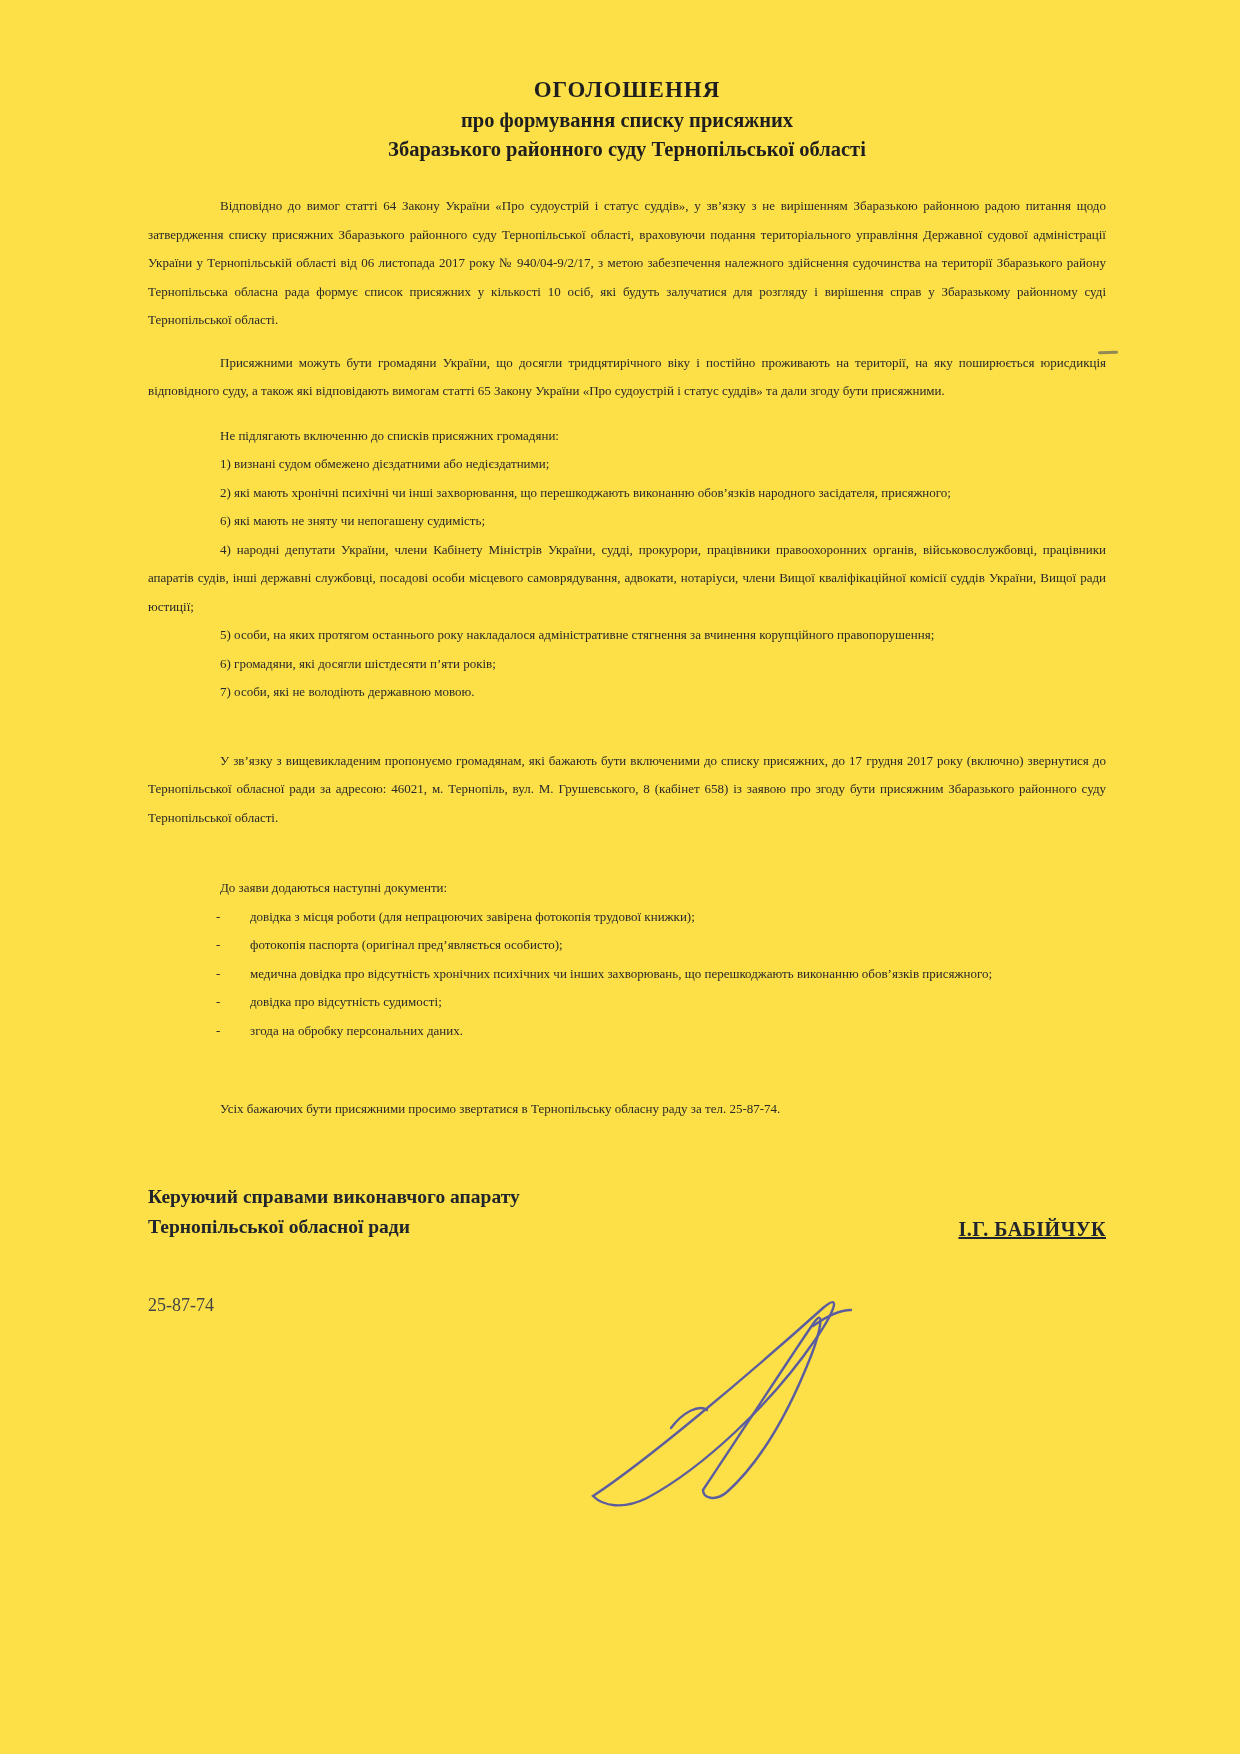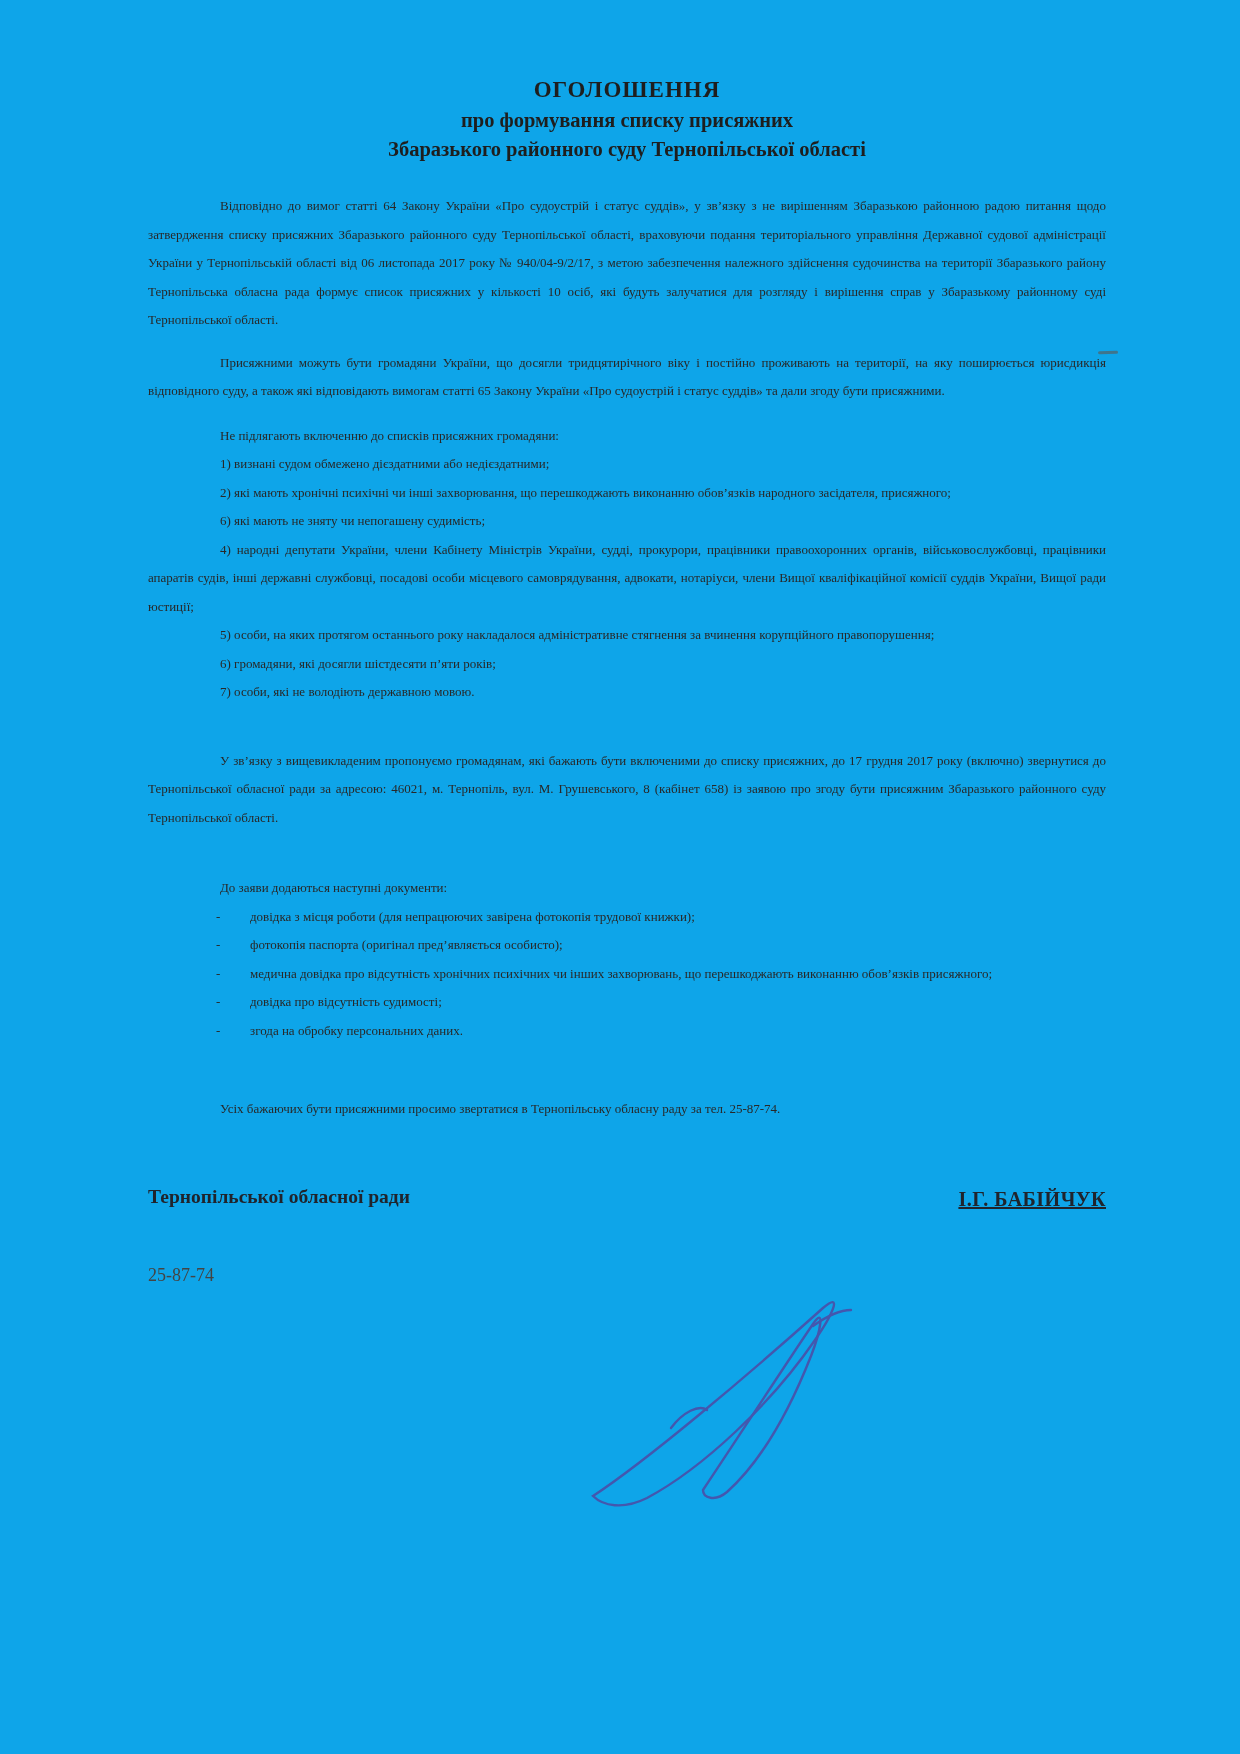--- a/index.html
+++ b/index.html
@@ -1,21 +1,21 @@
 <!DOCTYPE html>
 <html lang="uk"><head>
 <meta charset="utf-8">
 <style>
   html, body { margin: 0; padding: 0; background: #e8e8e8; }
   .page {
     position: relative;
     width: 1240px;
     height: 1754px;
     margin: 0 auto;
-    background: #0ea5e9;
+    background: #fde047;
     overflow: hidden;
     color: #262626;
     font-family: "Liberation Serif", "DejaVu Serif", serif;
   }
   .content {
     position: absolute;
     left: 148px;
     top: 0;
     width: 958px;
   }
@@ -139,20 +139,21 @@
       <div class="body-text doc-item">фотокопія паспорта (оригінал пред’являється особисто);</div>
       <div class="body-text doc-item">медична довідка про відсутність хронічних психічних чи інших захворювань, що перешкоджають виконанню обов’язків присяжного;</div>
       <div class="body-text doc-item">довідка про відсутність судимості;</div>
       <div class="body-text doc-item">згода на обробку персональних даних.</div>
     </div>
 
     <p class="body-text indent p6">Усіх бажаючих бути присяжними просимо звертатися в Тернопільську обласну раду за тел. 25-87-74.</p>
 
     <div class="signature-row">
       <div class="position-lines">
+        <div>Керуючий справами виконавчого апарату</div>
         <div>Тернопільської обласної ради</div>
       </div>
       <div class="signer-name">І.Г. БАБІЙЧУК</div>
     </div>
 
     <div class="footer-block">
       <div>25-87-74</div>
     </div>
 
   </div>

